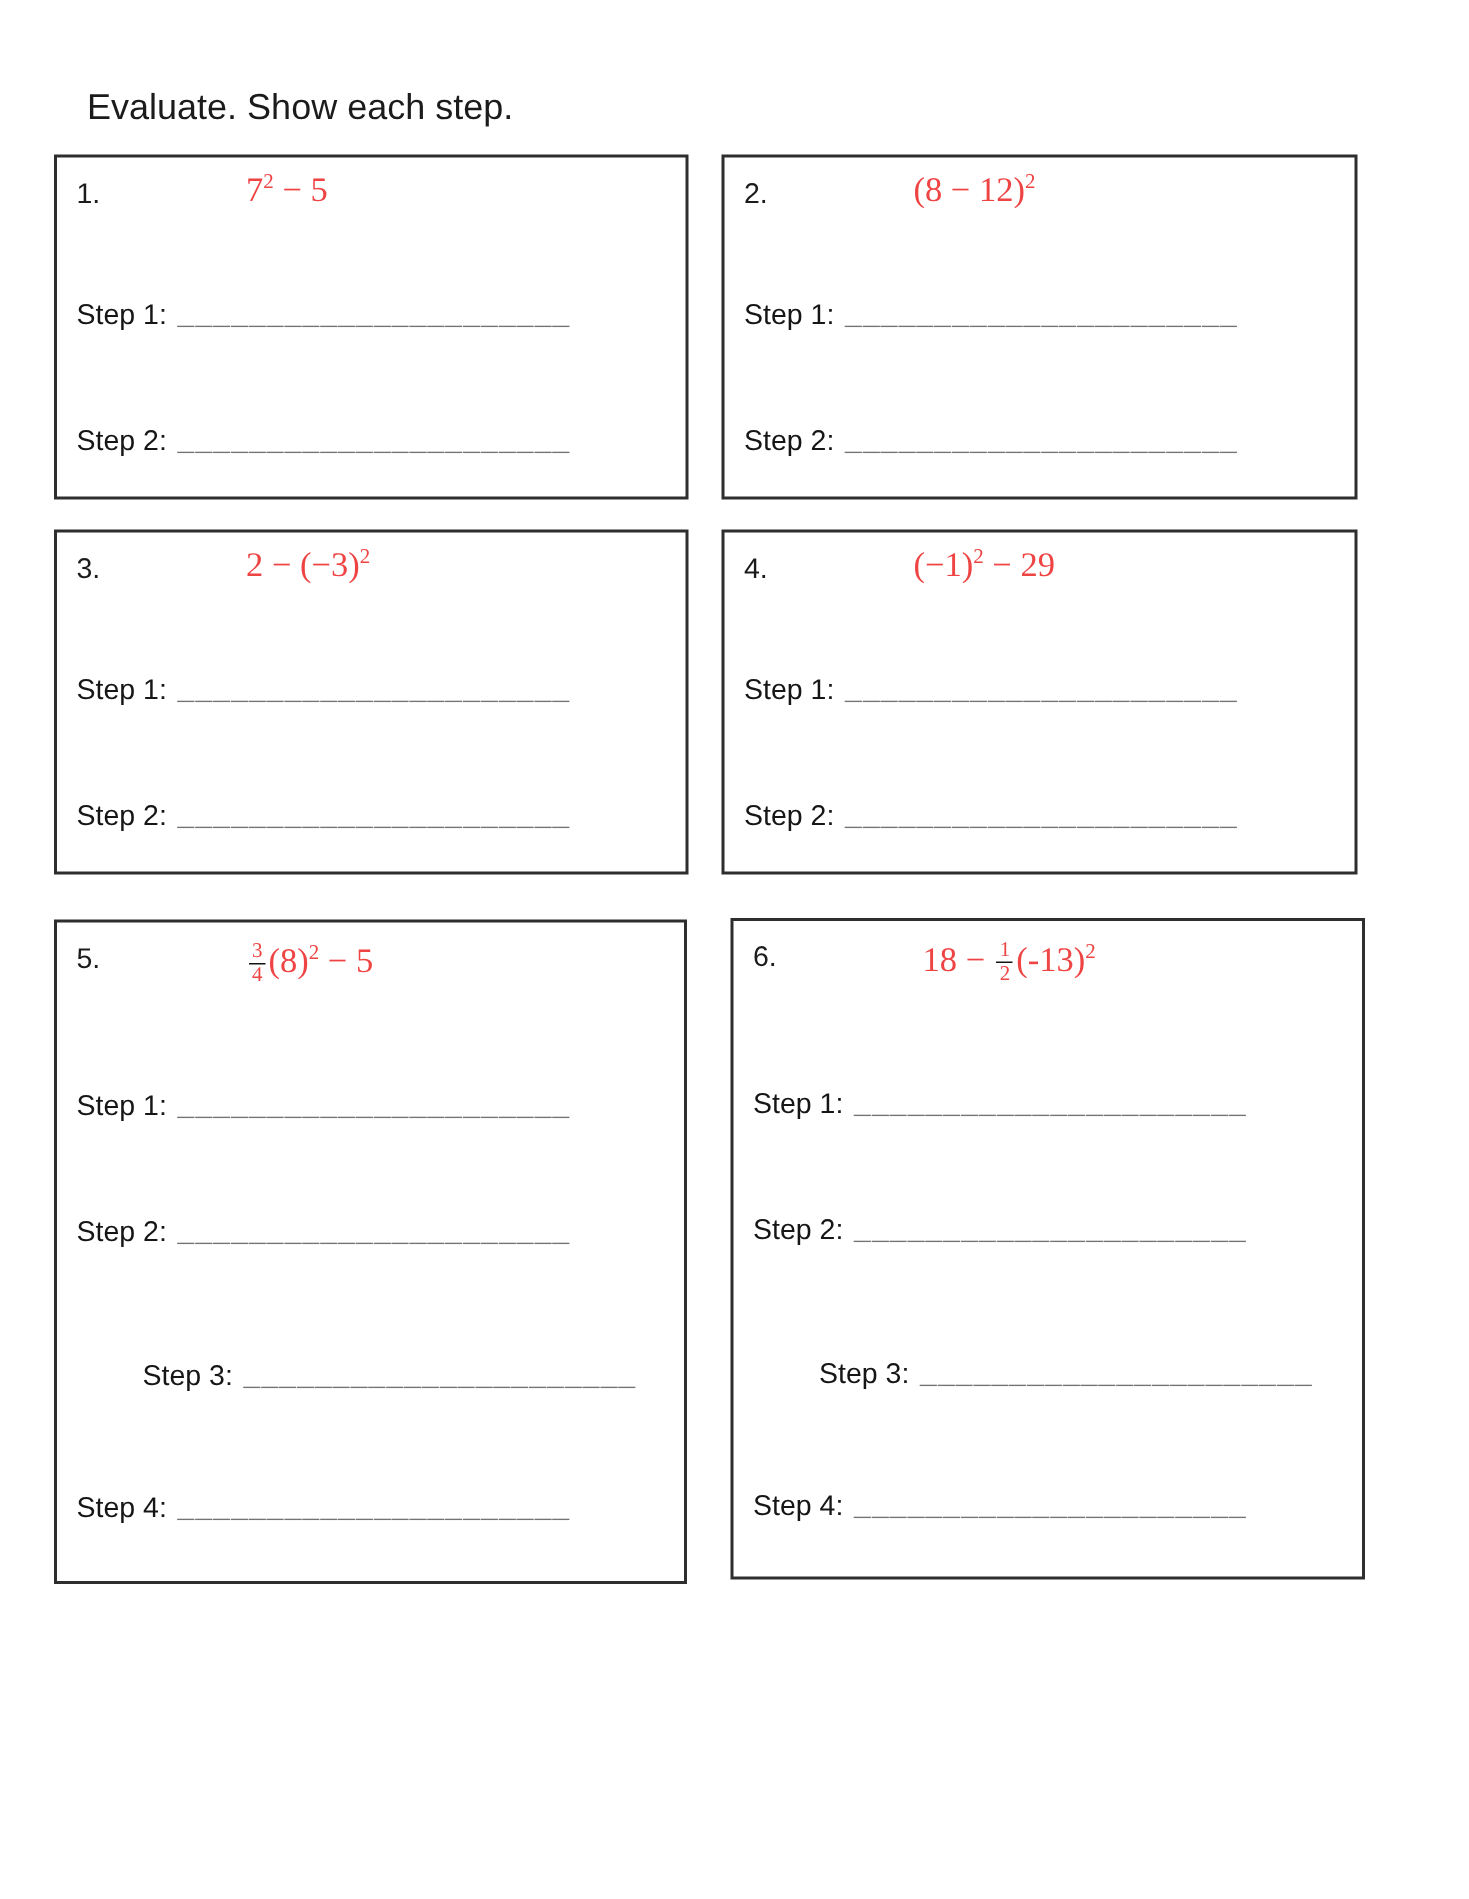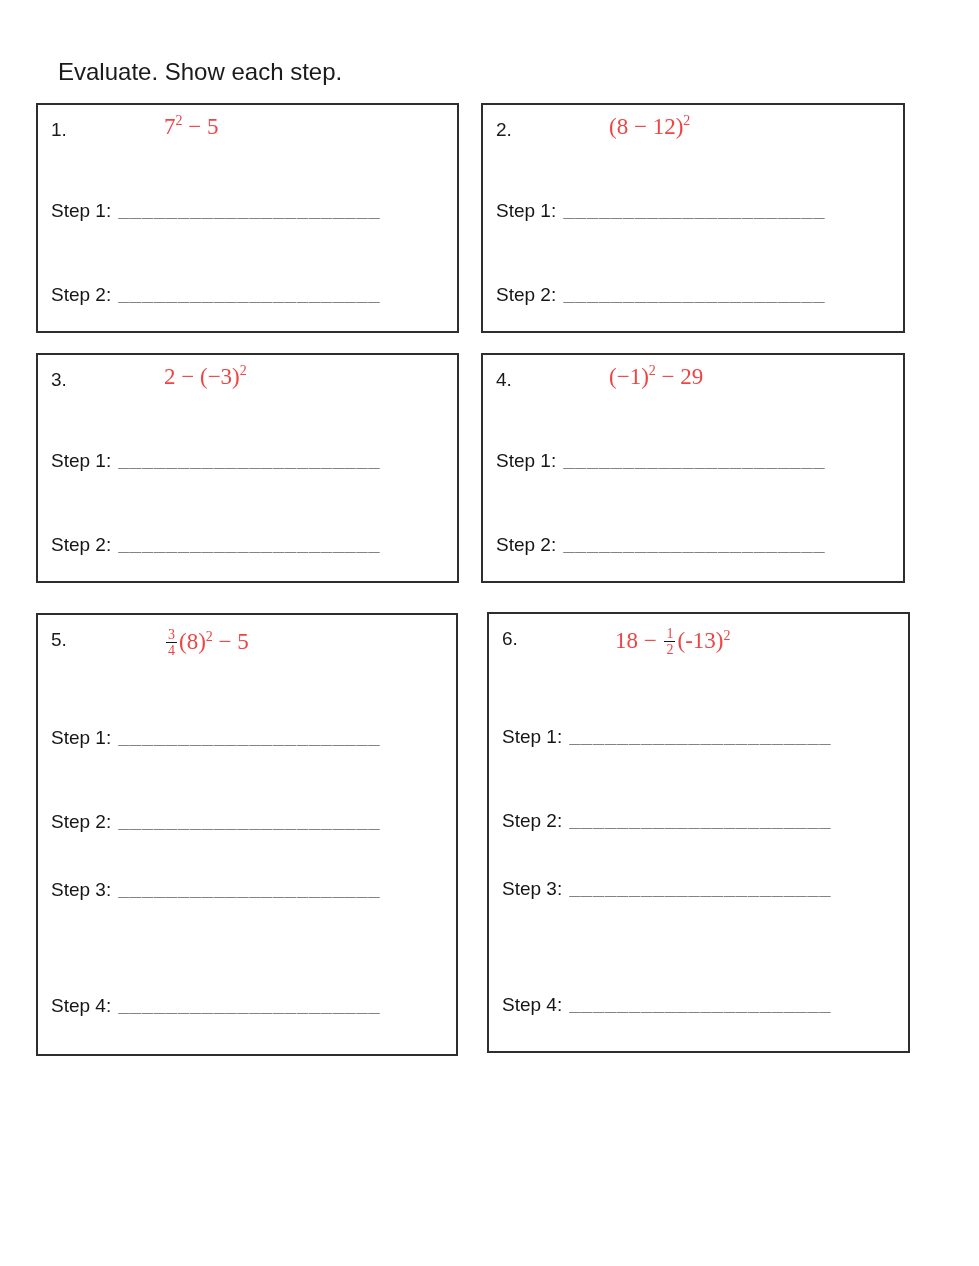--- a/index.html
+++ b/index.html
@@ -57,21 +57,21 @@
   .step{
     position:absolute;left:13px;
     font-size:19px;
     white-space:nowrap;
     color:#161616;
   }
   .small .st1{top:95px;}
   .small .st2{top:179px;}
   .tall .st1{top:112px;}
   .tall .st2{top:196px;}
-  .tall .st3{top:264px;}
+  .tall .st3{top:292px;margin-left:44px;}
   .tall .st4{top:380px;}
   .blank{
     margin-left:7px;
     letter-spacing:0.5px;
     color:#737373;
     font-family:Liberation Mono, monospace;
   }
 </style>
 </head>
 <body>

